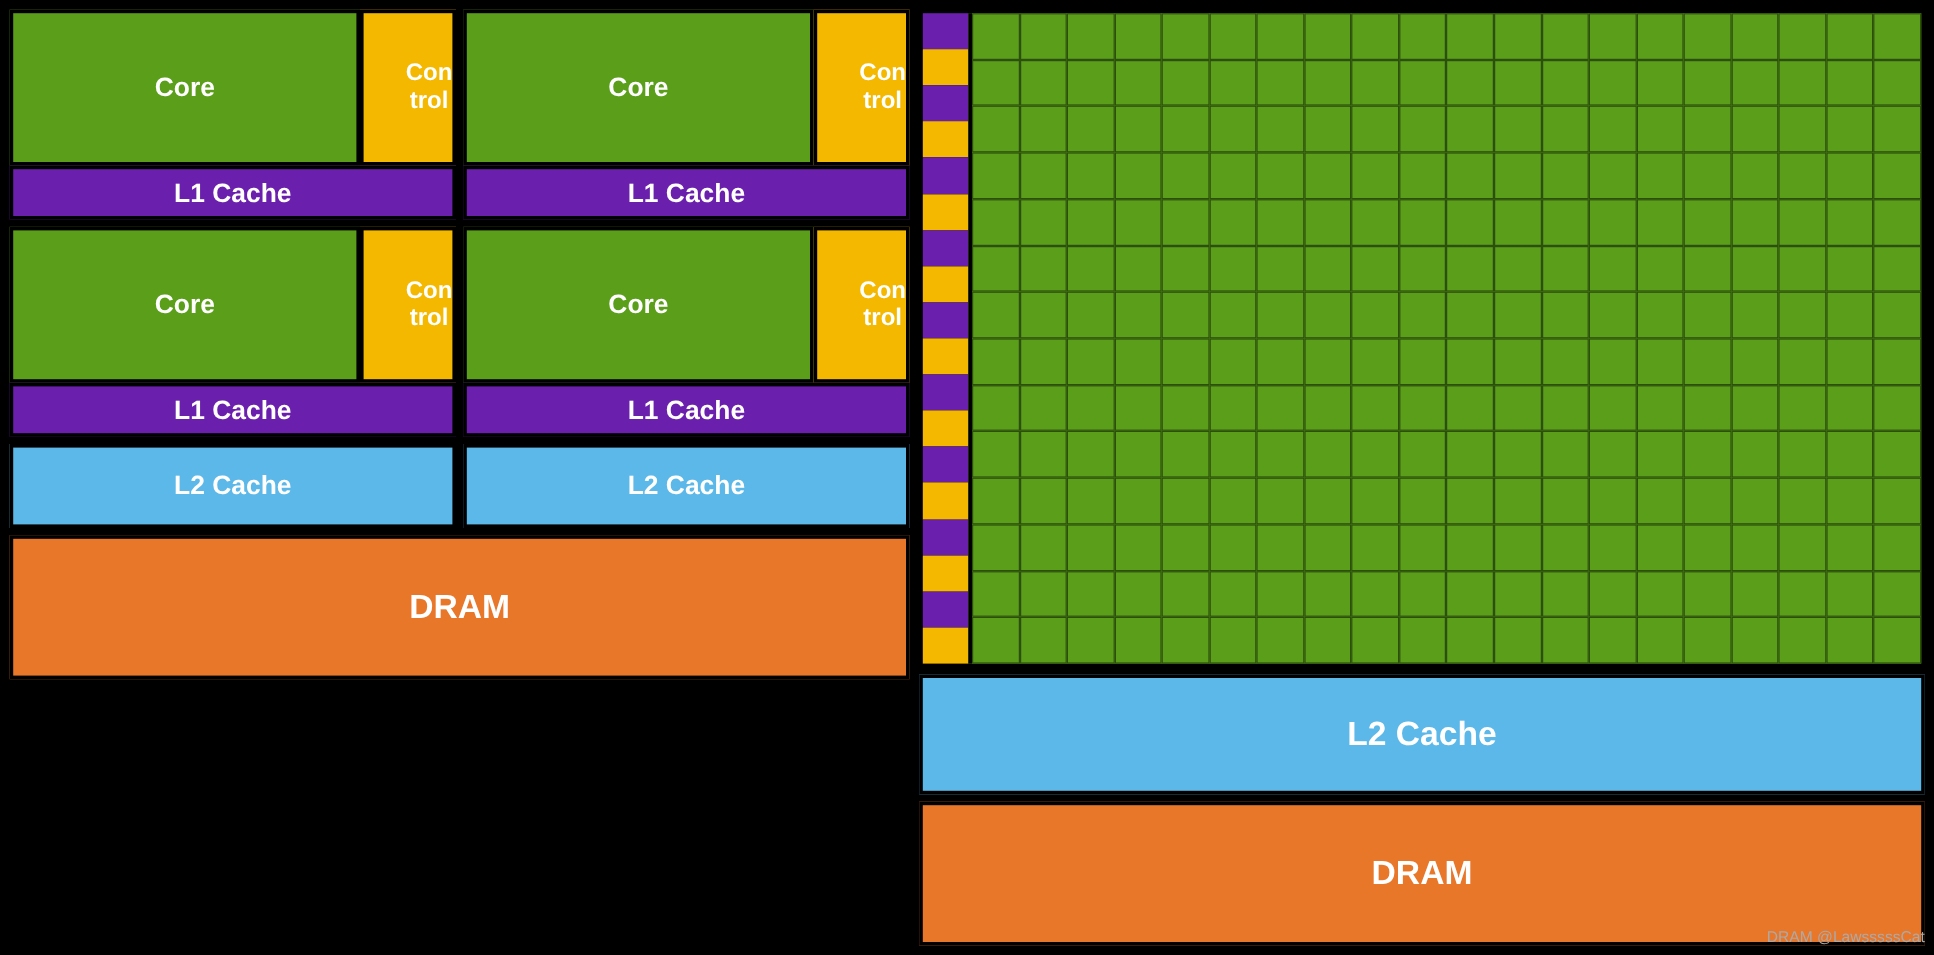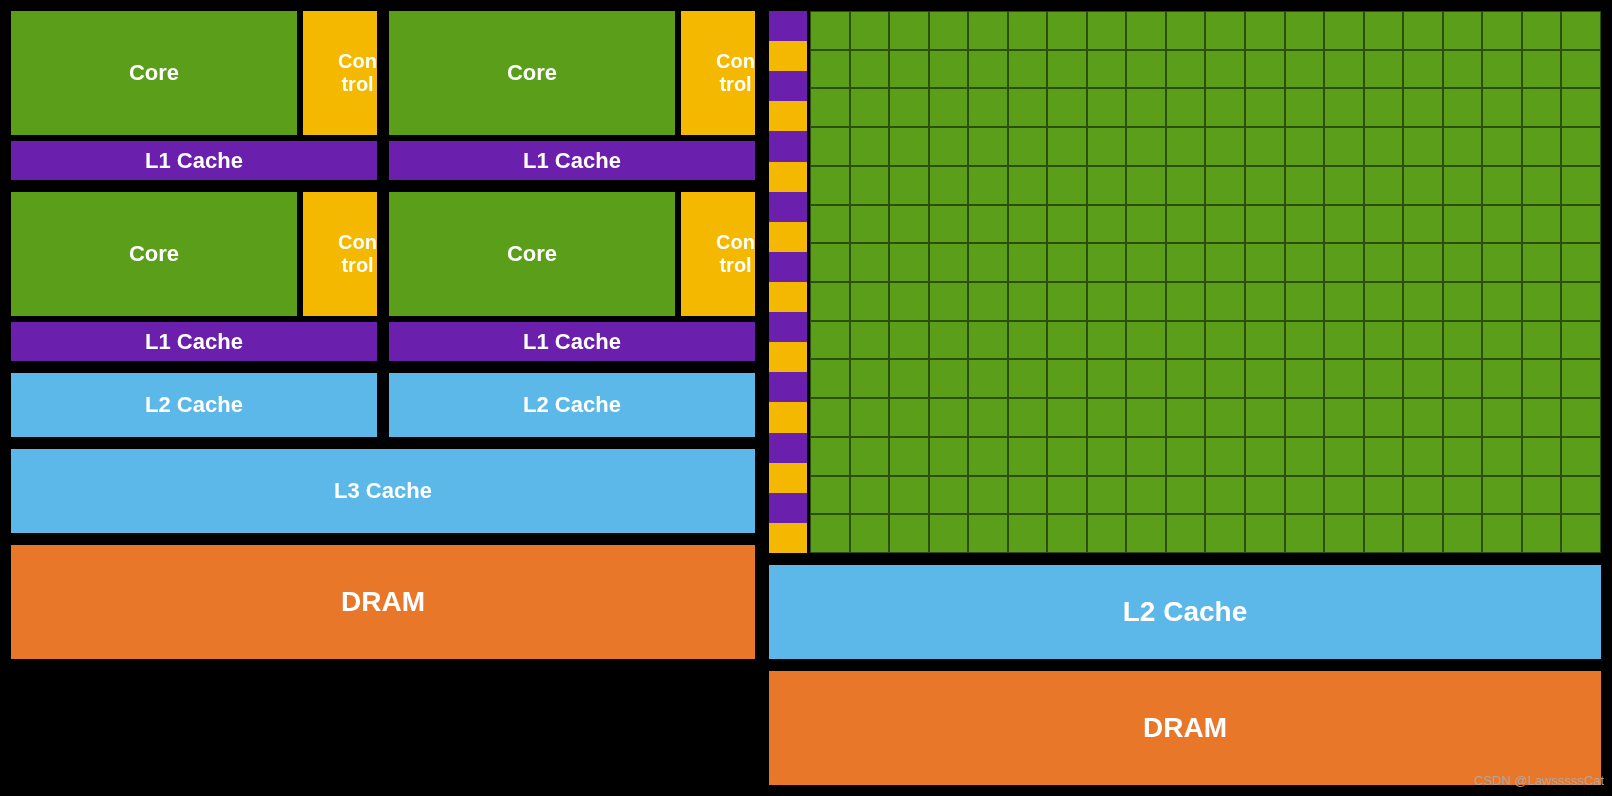--- a/index.html
+++ b/index.html
@@ -261,23 +261,20 @@
 
     <div class="l2-row">
       <div class="l2-cache">
         <span>L2 Cache</span>
       </div>
       <div class="l2-cache">
         <span>L2 Cache</span>
       </div>
     </div>
 
-    <div class="l3-cache">
-      <span>L3 Cache</span>
-    </div>
 
     <div class="dram">
       <span>DRAM</span>
     </div>
 
   </div>
 
   <div class="gpu-right">
 
     <div class="gpu-cores-area" style="flex:1; min-height:0;">
@@ -593,14 +590,14 @@
 
     <div class="gpu-dram">
       <span>DRAM</span>
     </div>
 
   </div>
 
 </div>
 
 <div class="watermark">
-  <span>CSDN @LawsssssCat</span>
+  <span>DRAM @LawsssssCat</span>
 </div>
 
 </body></html>

